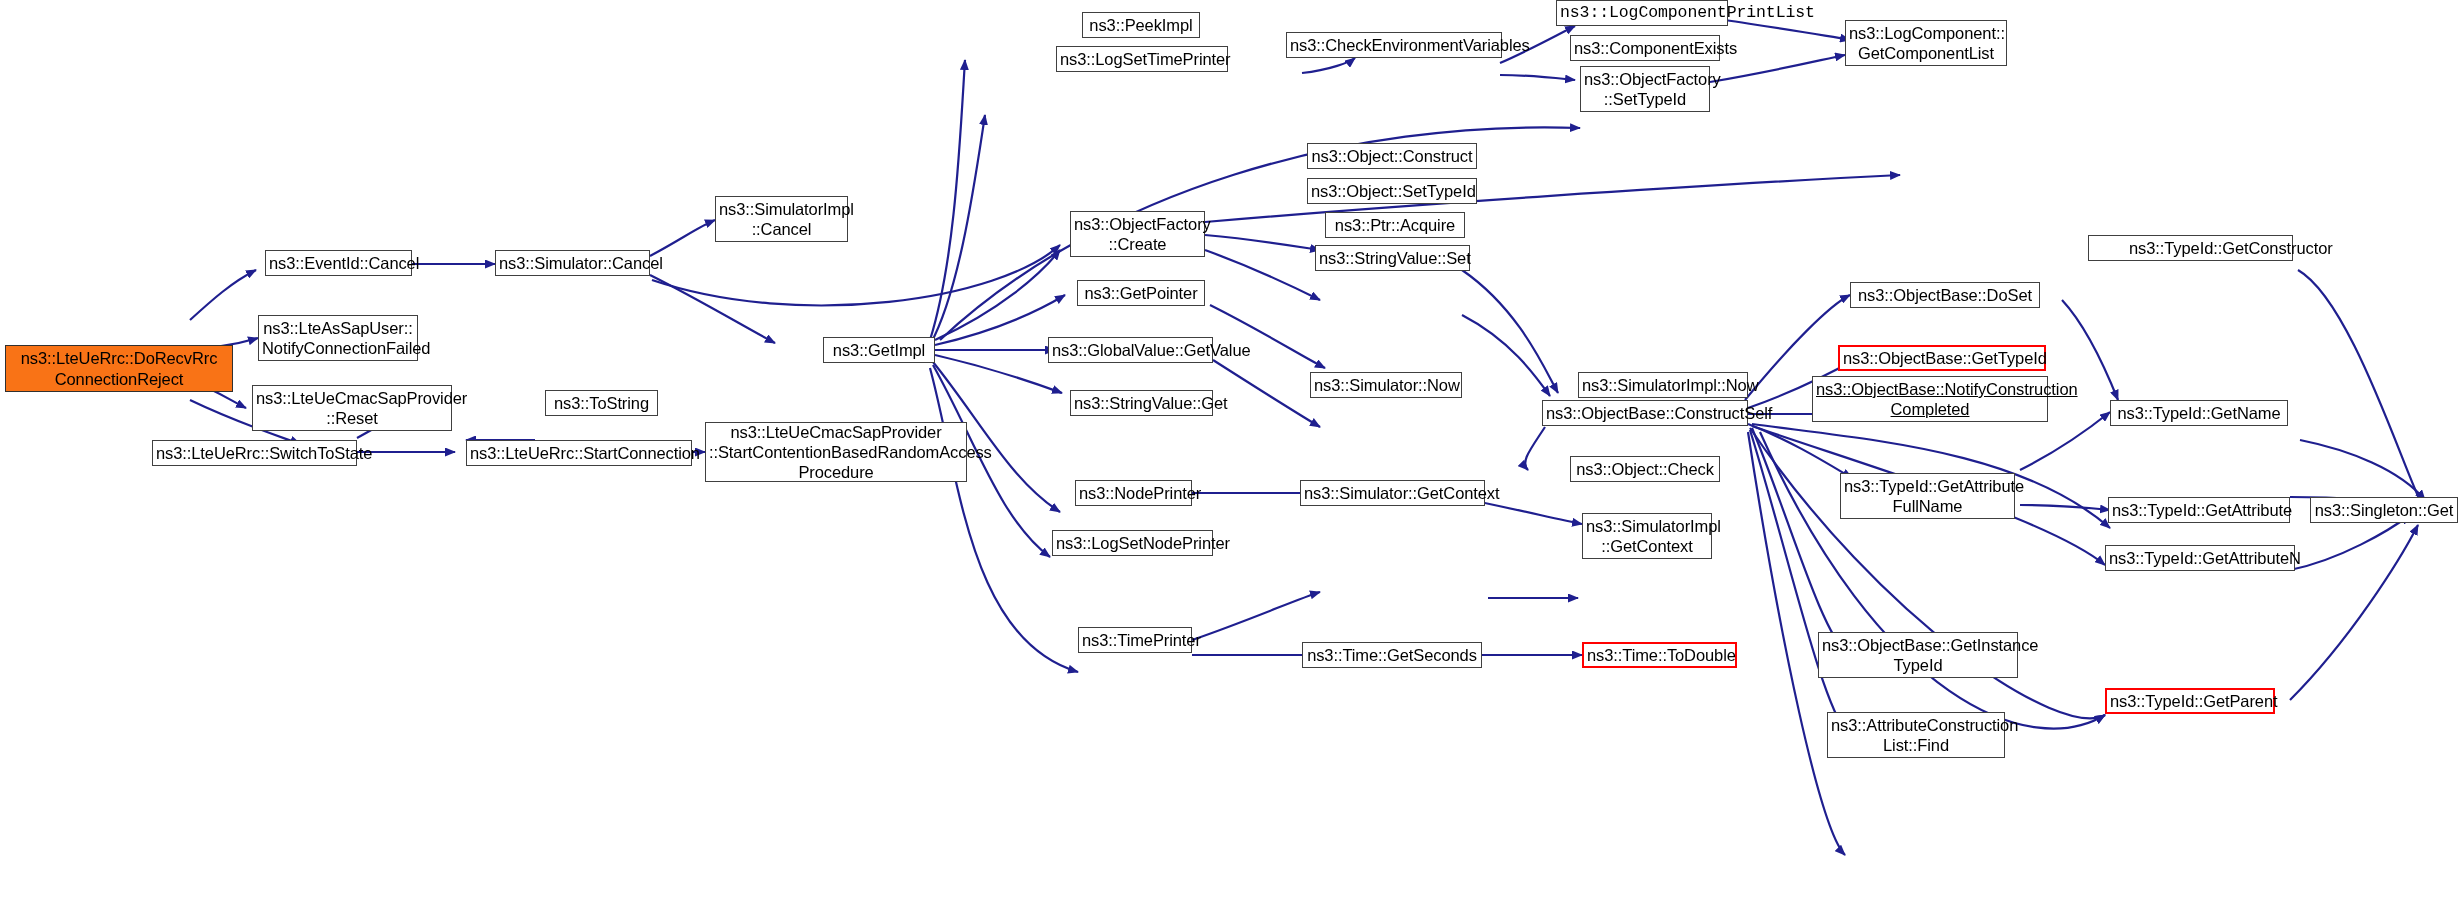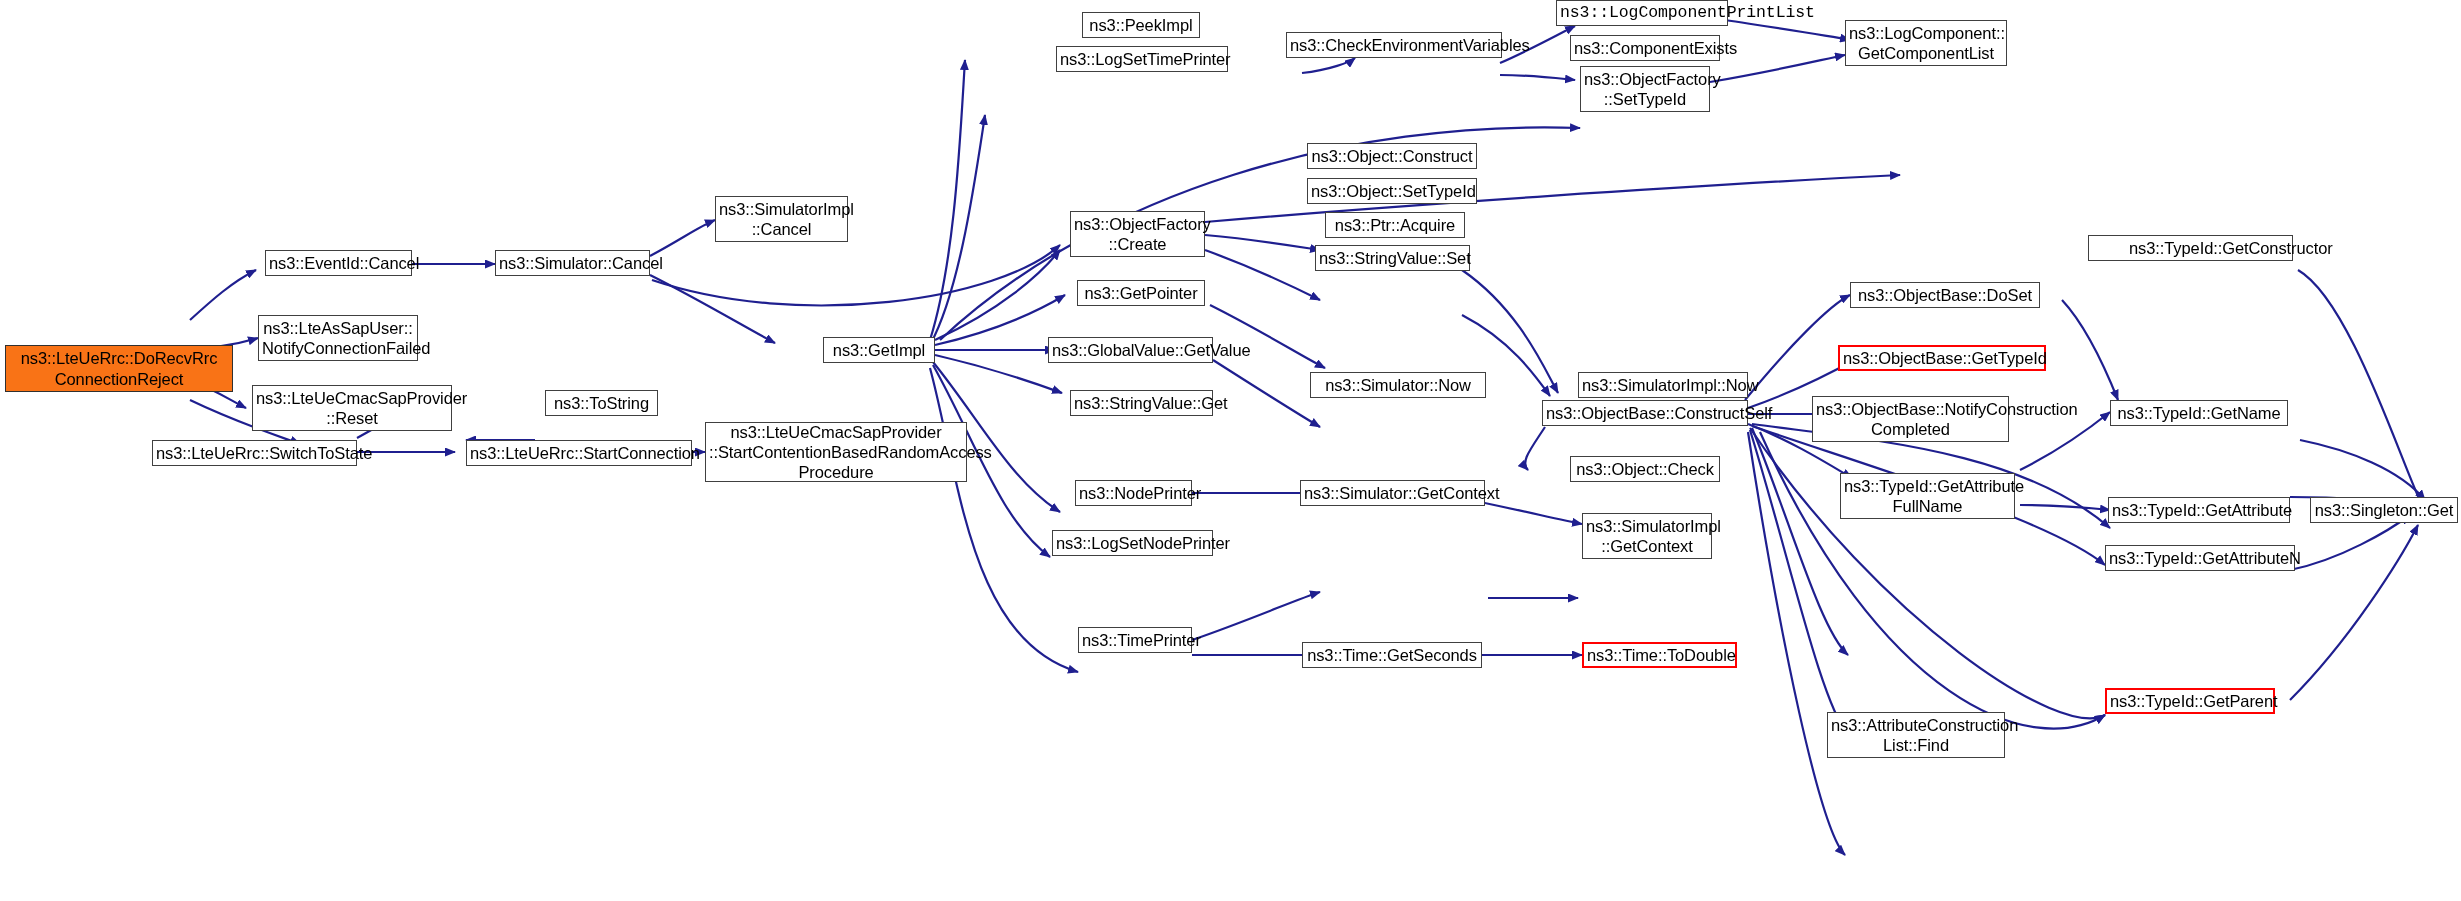--- a/index.html
+++ b/index.html
@@ -217,21 +217,21 @@
     <div class="node" style="left:1307px; top:143px; width:170px; height:26px;"><span class="node-label">ns3::Object::Construct</span></div>
 
     <div class="node" style="left:1307px; top:178px; width:170px; height:26px;"><span class="node-label">ns3::Object::SetTypeId</span></div>
 
     <div class="node" style="left:1325px; top:212px; width:140px; height:26px;"><span class="node-label">ns3::Ptr::Acquire</span></div>
 
     <div class="node" style="left:1315px; top:245px; width:155px; height:26px;"><span class="node-label">ns3::StringValue::Set</span></div>
 
     <div class="node" style="left:1300px; top:480px; width:185px; height:26px;"><span class="node-label">ns3::Simulator::GetContext</span></div>
 
-    <div class="node" style="left:1310px; top:372px; width:176px; height:26px;"><span class="node-label">ns3::Simulator::Now</span></div>
+    <div class="node" style="left:1310px; top:372px; width:152px; height:26px;text-align:right;"><span class="node-label">ns3::Simulator::Now</span></div>
 
     <div class="node" style="left:1302px; top:642px; width:180px; height:26px;"><span class="node-label">ns3::Time::GetSeconds</span></div>
 
     <div class="node" style="left:1556px; top:0px;   width:172px; height:26px;font-family:Liberation Mono, monospace;"><span class="node-label">ns3::LogComponentPrintList</span></div>
 
     <div class="node" style="left:1570px; top:35px;  width:150px; height:26px;"><span class="node-label">ns3::ComponentExists</span></div>
 
     <div class="node" style="left:1580px; top:66px;  width:130px; height:46px;"><span class="node-label">ns3::ObjectFactory
 ::SetTypeId</span></div>
 
@@ -243,26 +243,28 @@
 ::GetContext</span></div>
 
     <div class="node" style="left:1578px; top:372px; width:170px; height:26px;"><span class="node-label">ns3::SimulatorImpl::Now</span></div>
 
     <div class="node highlight" style="left:1582px; top:642px; width:155px; height:26px;"><span class="node-label">ns3::Time::ToDouble</span></div>
 
     <div class="node" style="left:1850px; top:282px; width:190px; height:26px;"><span class="node-label">ns3::ObjectBase::DoSet</span></div>
 
     <div class="node highlight" style="left:1838px; top:345px; width:208px; height:26px;"><span class="node-label">ns3::ObjectBase::GetTypeId</span></div>
 
-    <div class="node" style="left:1812px; top:396px; width:197px; height:46px;"><span class="node-label">ns3::ObjectBase::NotifyConstruction
+    <div class="node" style="left:1812px; top:376px; width:236px; height:46px;text-decoration:underline;"><span class="node-label">ns3::ObjectBase::NotifyConstruction
 Completed</span></div>
 
     <div class="node" style="left:1840px; top:473px; width:175px; height:46px;"><span class="node-label">ns3::TypeId::GetAttribute
 FullName</span></div>
 
+    <div class="node" style="left:1818px; top:632px; width:200px; height:46px;"><span class="node-label">ns3::ObjectBase::GetInstance
+TypeId</span></div>
 
     <div class="node" style="left:1827px; top:712px; width:178px; height:46px;"><span class="node-label">ns3::AttributeConstruction
 List::Find</span></div>
 
 
     <div class="node" style="left:2088px; top:235px; width:205px; height:26px;padding-left:40px;"><span class="node-label">ns3::TypeId::GetConstructor</span></div>
 
     <div class="node" style="left:2110px; top:400px; width:178px; height:26px;"><span class="node-label">ns3::TypeId::GetName</span></div>
 
     <div class="node" style="left:2108px; top:497px; width:182px; height:26px;"><span class="node-label">ns3::TypeId::GetAttribute</span></div>

